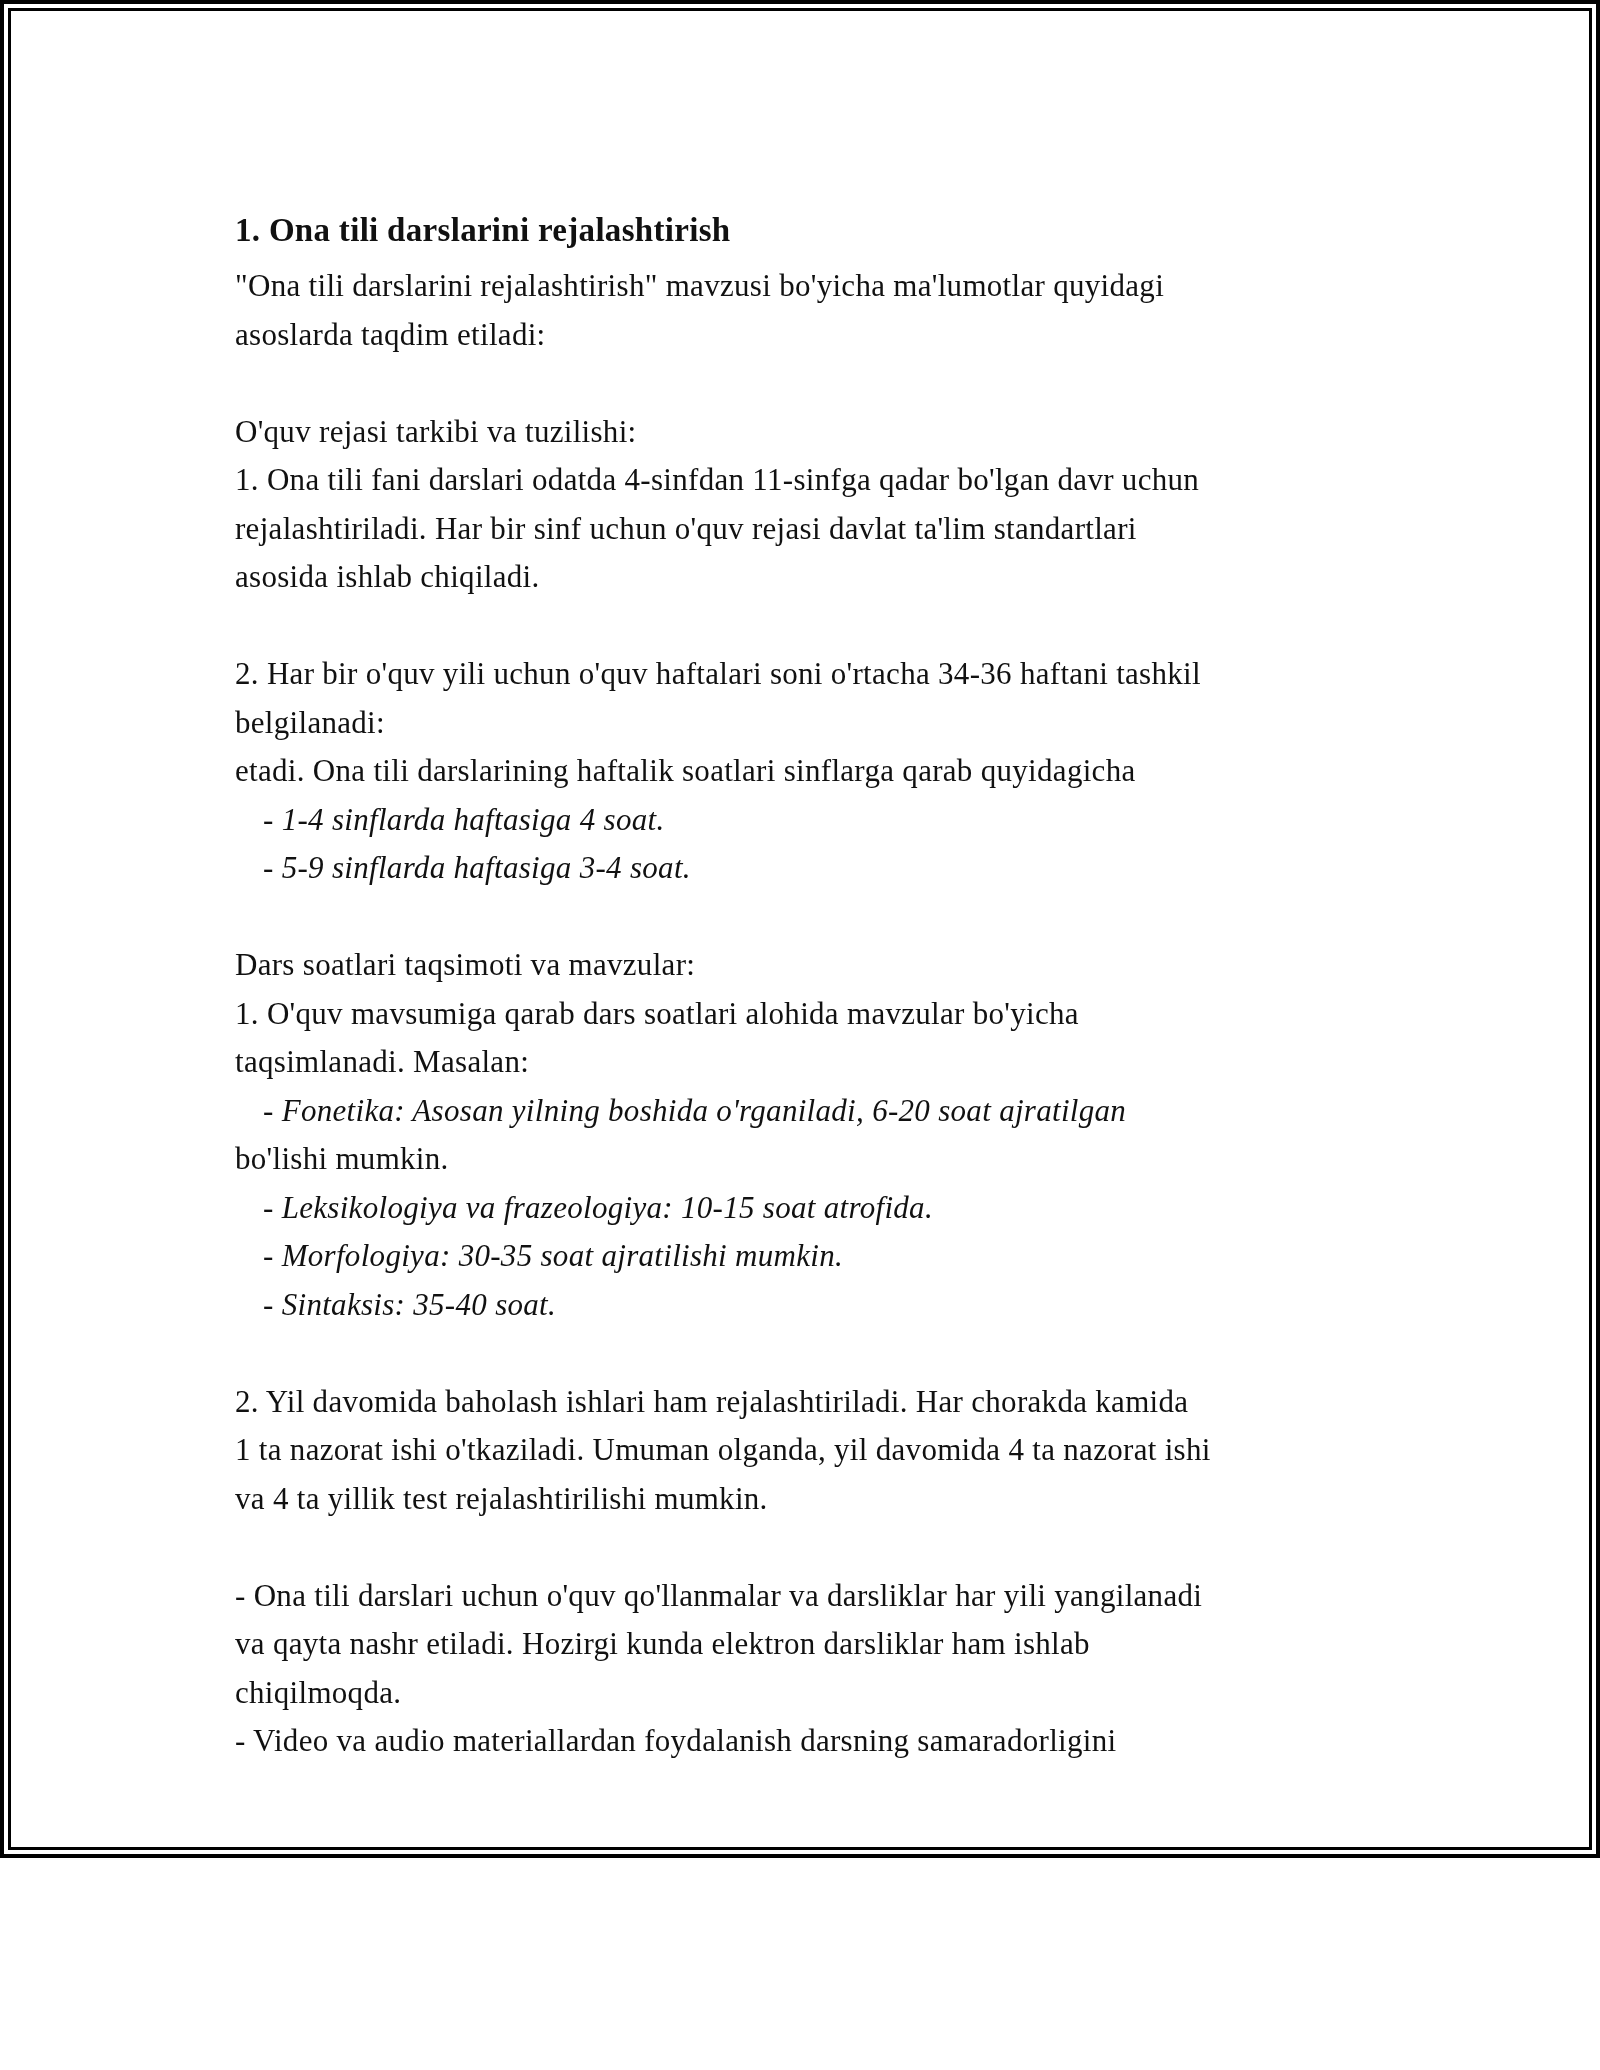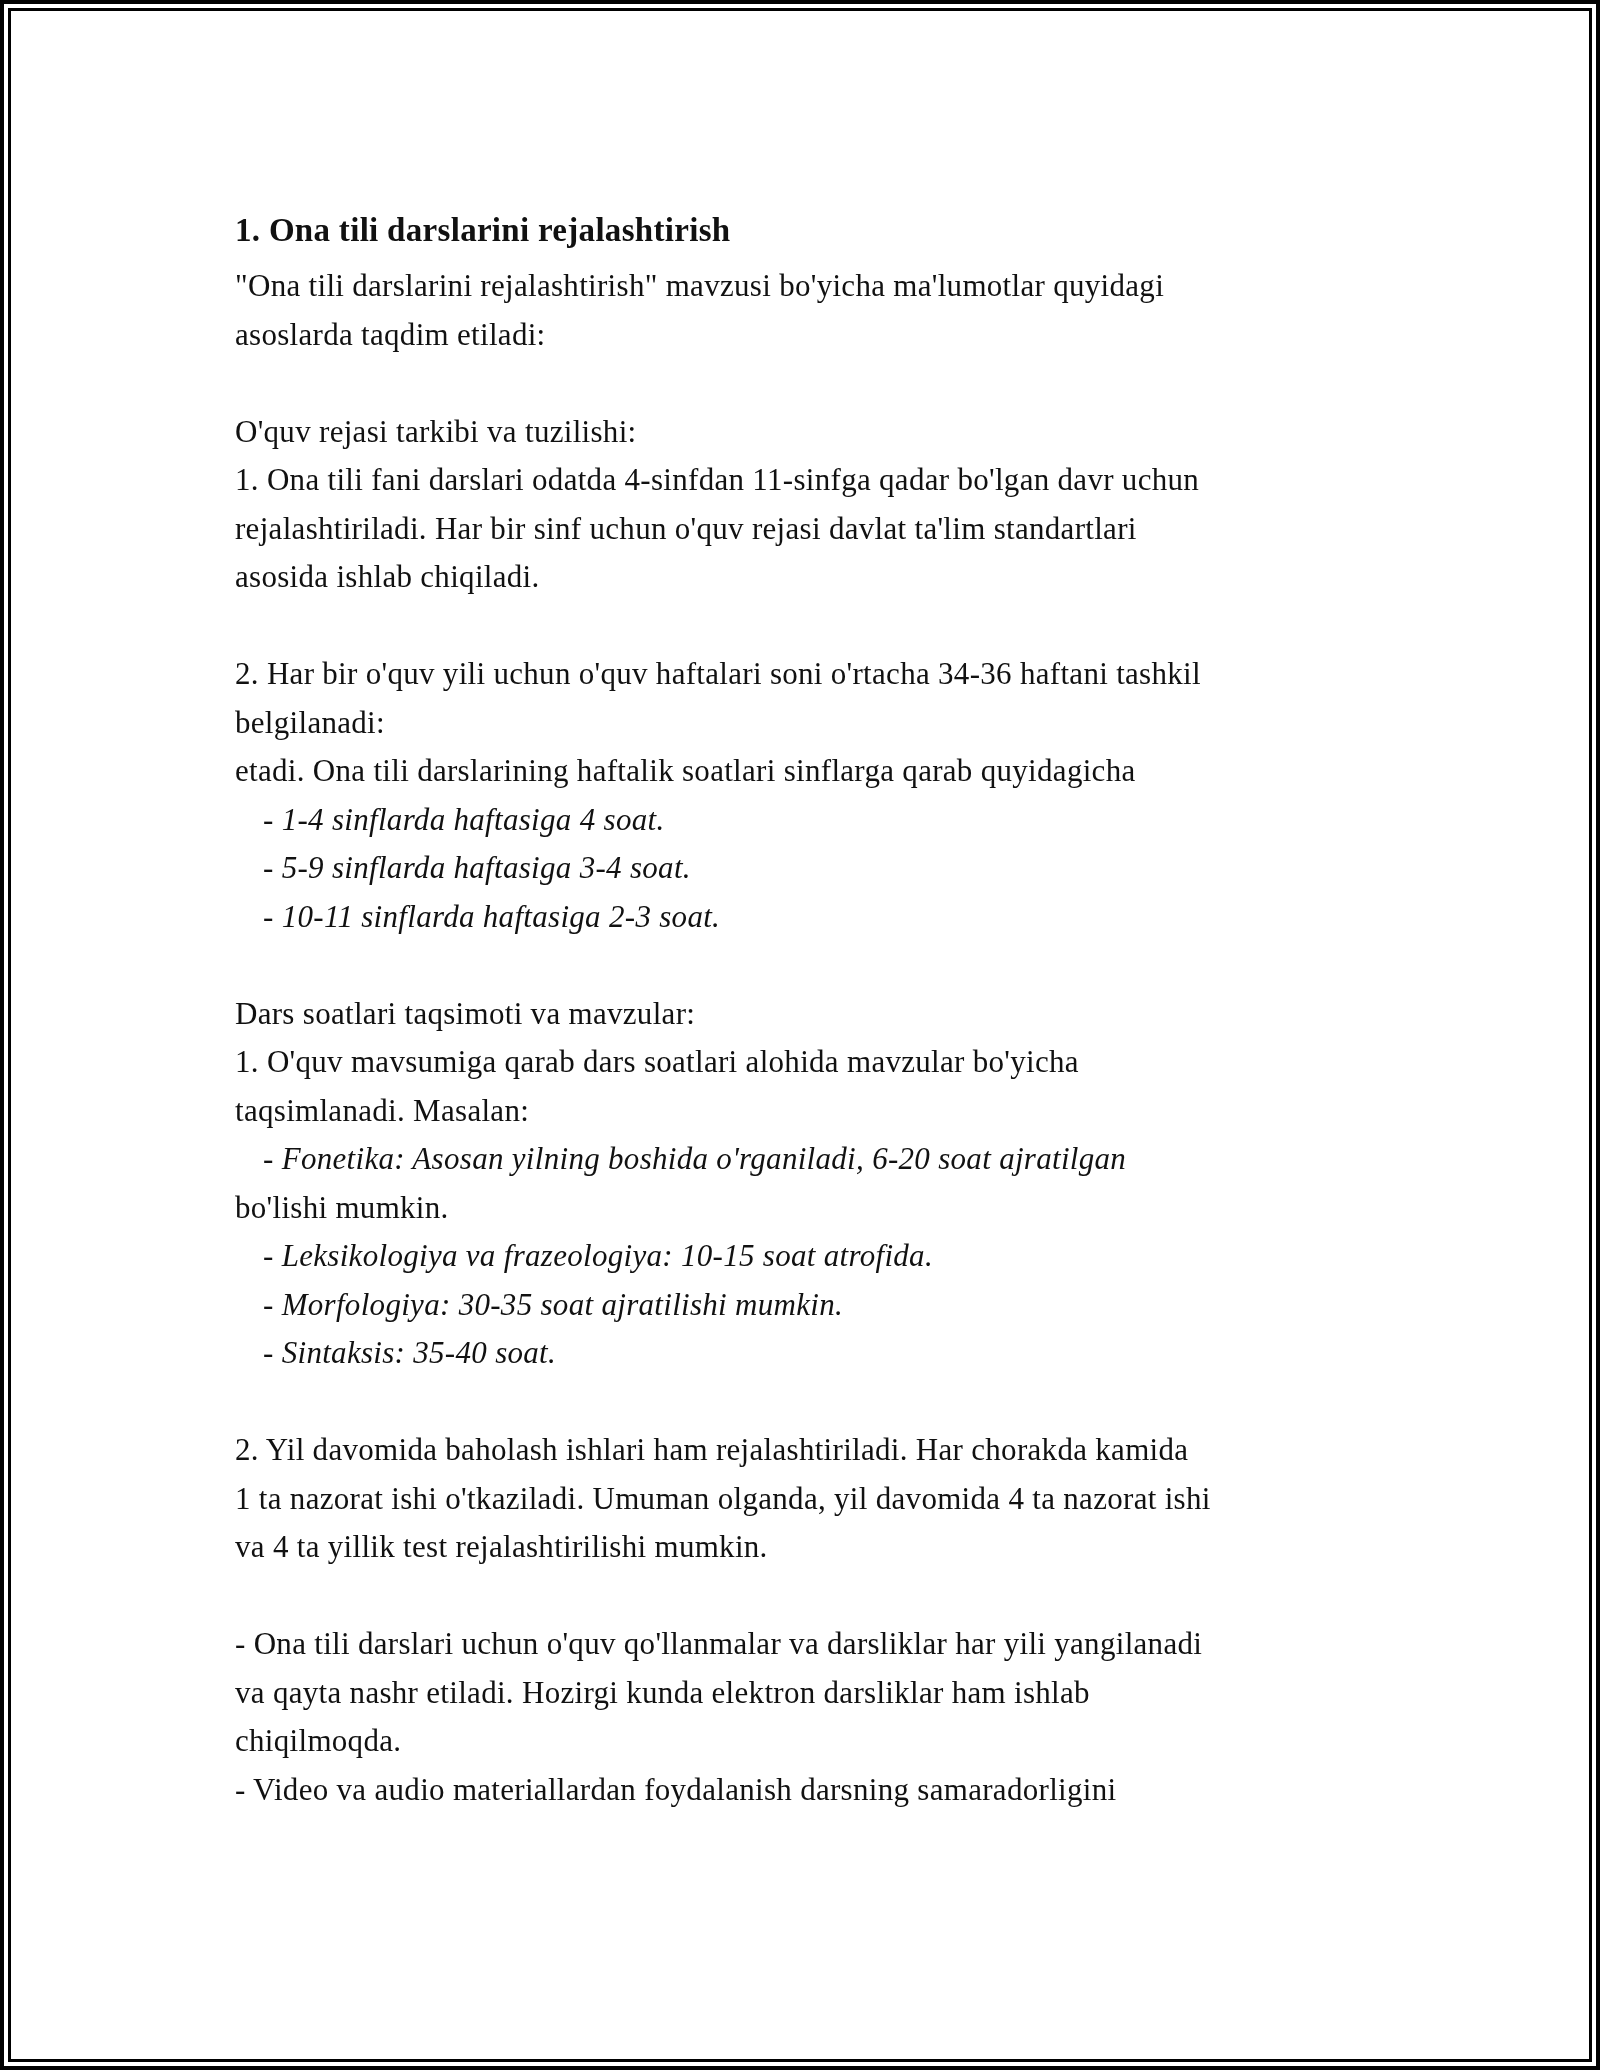--- a/index.html
+++ b/index.html
@@ -3,21 +3,21 @@
 <meta charset="utf-8">
 <style>
   html, body {
     margin: 0;
     padding: 0;
     background: #ffffff;
   }
   .page {
     position: relative;
     width: 1600px;
-    height: 2070px;
+    height: 1858px;
     background: #ffffff;
     overflow: hidden;
     font-family: "Liberation Serif", "DejaVu Serif", serif;
     color: #111111;
   }
   .outer-frame {
     position: absolute;
     inset: 0;
     border: 4px solid #000000;
     pointer-events: none;
@@ -72,21 +72,20 @@
       <div class="line">O'quv rejasi tarkibi va tuzilishi:</div>
       <div class="line">1. Ona tili fani darslari odatda 4-sinfdan 11-sinfga qadar bo'lgan davr uchun</div>
       <div class="line">rejalashtiriladi. Har bir sinf uchun o'quv rejasi davlat ta'lim standartlari</div>
       <div class="line">asosida ishlab chiqiladi.</div>
       <div class="line">&nbsp;</div>
       <div class="line">2. Har bir o'quv yili uchun o'quv haftalari soni o'rtacha 34-36 haftani tashkil</div>
       <div class="line">belgilanadi:</div>
       <div class="line">etadi. Ona tili darslarining haftalik soatlari sinflarga qarab quyidagicha</div>
       <div class="line indent">- 1-4 sinflarda haftasiga 4 soat.</div>
       <div class="line indent">- 5-9 sinflarda haftasiga 3-4 soat.</div>
-      <div class="line indent">- 10-11 sinflarda haftasiga 2-3 soat.</div>
       <div class="line">&nbsp;</div>
       <div class="line">Dars soatlari taqsimoti va mavzular:</div>
       <div class="line">1. O'quv mavsumiga qarab dars soatlari alohida mavzular bo'yicha</div>
       <div class="line">taqsimlanadi. Masalan:</div>
       <div class="line indent">- Fonetika: Asosan yilning boshida o'rganiladi, 6-20 soat ajratilgan</div>
       <div class="line">bo'lishi mumkin.</div>
       <div class="line indent">- Leksikologiya va frazeologiya: 10-15 soat atrofida.</div>
       <div class="line indent">- Morfologiya: 30-35 soat ajratilishi mumkin.</div>
       <div class="line indent">- Sintaksis: 35-40 soat.</div>
       <div class="line">&nbsp;</div>

